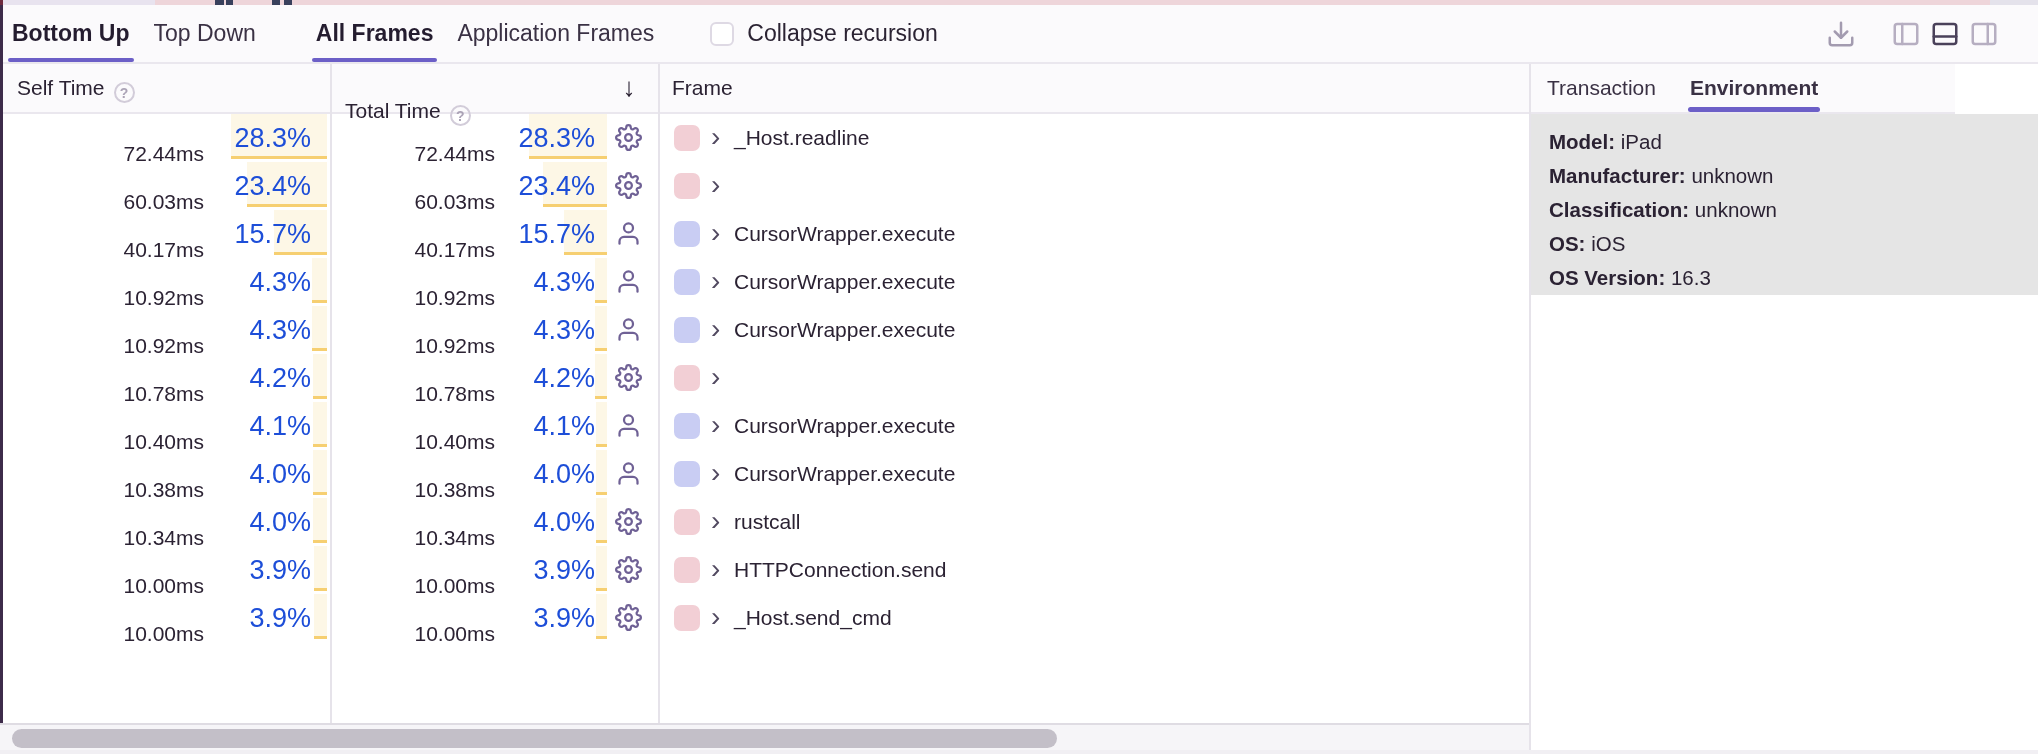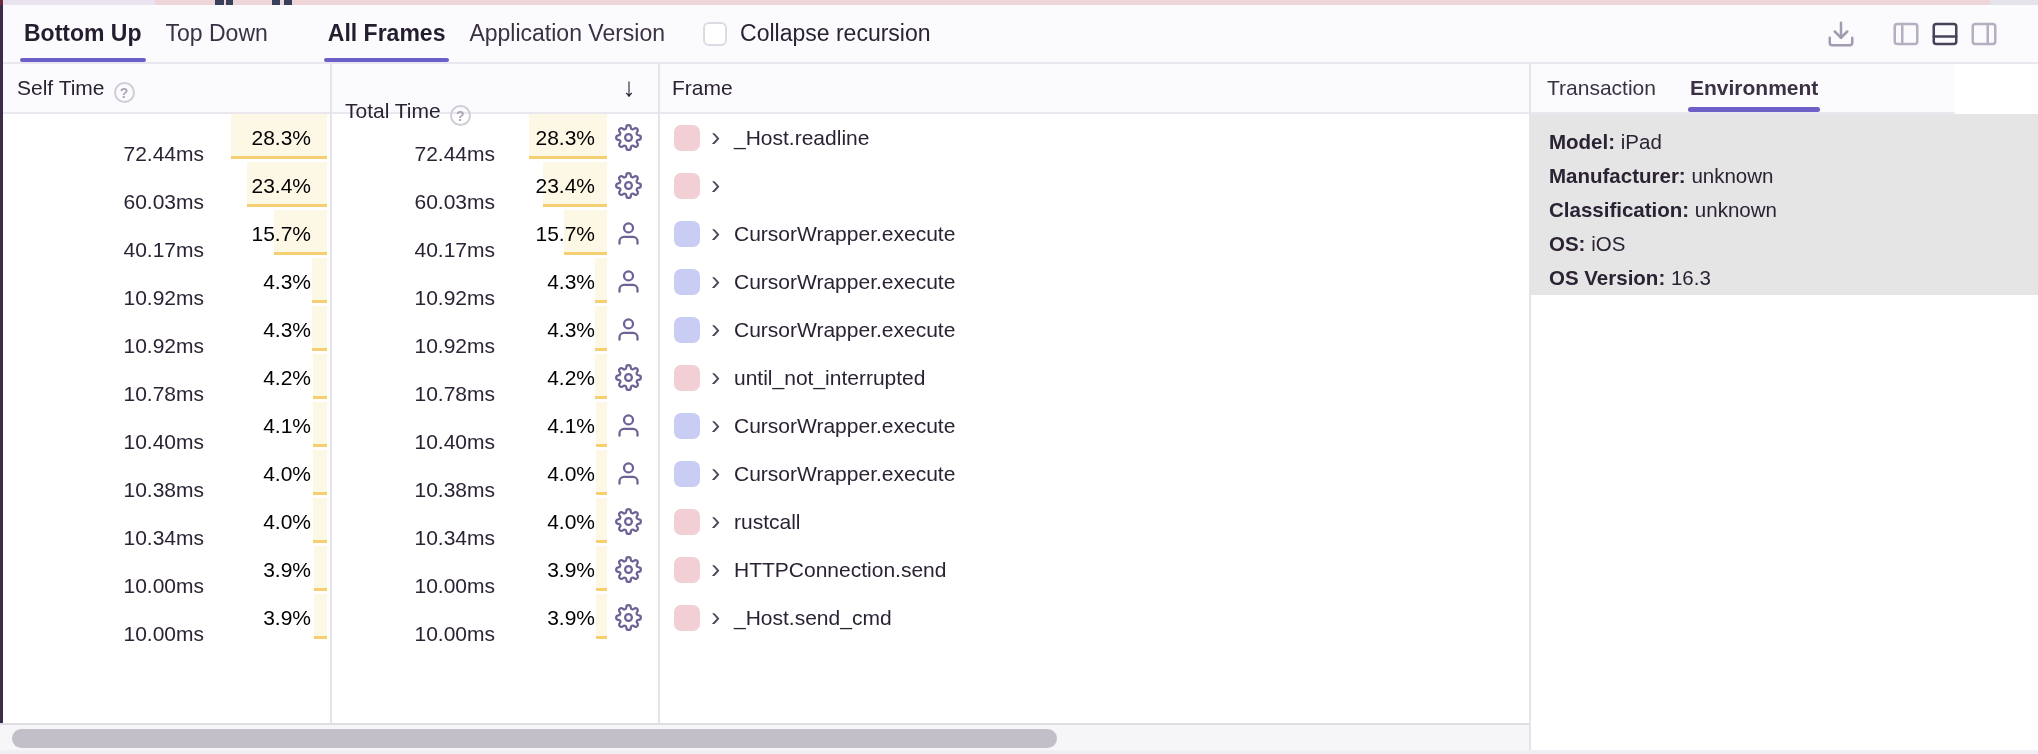--- a/index.html
+++ b/index.html
@@ -14,30 +14,30 @@
   #top-strip .lav   { position:absolute; left:3px; top:0; width:152px; height:5px; background:#e8e3ef; }
   #top-strip .gray  { position:absolute; left:1990px; top:0; width:48px; height:5px; background:#e4e2eb; }
   #top-strip .mark  { position:absolute; top:0; height:5px; background:#39405c; }
   
   #left-edge { position:absolute; left:0; top:0; width:3px; height:723px; background:#3d2b4a; }
   #left-edge::before { content:""; position:absolute; left:0; top:0; width:3px; height:5px; background:#6e2b3e; }
   
   #toolbar {
     position:absolute; left:0; top:5px; width:2038px; height:59px;
     background:#fbfafc; border-bottom:2px solid #eae7ee;
-    display:flex; align-items:center; padding-left:24px; gap:24px;
+    display:flex; align-items:center; padding-left:12px; gap:24px;
   }
   .tab { position:relative; height:57px; line-height:57px; font-size:23px; color:#3a3144; cursor:pointer; white-space:nowrap; }
   .tab.active { font-weight:700; color:#241c2f; }
   .tab.active::after {
     content:""; position:absolute; left:-4px; right:-4px; bottom:0; height:4px;
     border-radius:3px; background:#6c5fc7;
   }
   .group-gap { width:12px; }
-  #collapse-wrap { display:flex; align-items:center; gap:13px; margin-left:14px; }
+  #collapse-wrap { display:flex; align-items:center; gap:13px; margin-left:32px; }
   #collapse-checkbox {
     width:24px; height:24px; border:2px solid #ded9e4; border-radius:6px; background:#fff;
   }
   #collapse-label { font-size:23px; color:#2b2333; }
   #toolbar-actions { position:absolute; right:0; top:0; height:57px; width:230px; }
   .tb-icon { position:absolute; top:14px; width:30px; height:30px; }
   .tb-icon svg { width:30px; height:30px; stroke-width:2; fill:none; stroke-linecap:round; stroke-linejoin:round; }
   #dl-icon { left:18px; }  #dl-icon svg { stroke:#a39bb0; }
   #pl-icon { left:83px; }  #pl-icon svg { stroke:#b6aec1; }
   #pb-icon { left:122px; } #pb-icon svg { stroke:#4a415a; }
@@ -70,21 +70,21 @@
   #rows-self  { left:0;     width:330px; }
   #rows-total { left:332px; width:326px; }
   #rows-frame { left:660px; width:867px; }
   .cell { position:relative; height:48px; }
   .cell .ms  { position:absolute; top:16px; line-height:48px; font-size:21px; color:#2b2233; }
   #rows-self  .ms { right:126px; }
   #rows-total .ms { right:163px; }
   .cell .bar { position:absolute; top:0; height:45px; background:#fdf7e6; border-bottom:3px solid #f6cf71; }
   #rows-self  .bar { right:3px; }
   #rows-total .bar { right:51px; }
-  .cell .pct { position:absolute; top:0; line-height:48px; font-size:21px; color:#000000;margin-left:32px; }
+  .cell .pct { position:absolute; top:0; line-height:48px; font-size:27px; color:#1d4ed8;margin-left:32px; }
   #rows-self  .pct { right:19px; }
   #rows-total .pct { right:63px; }
   .cell .ftype { position:absolute; right:16px; top:10px; width:27px; height:27px; }
   .cell .ftype svg { width:27px; height:27px; stroke:#6f6195; stroke-width:2; fill:none; stroke-linecap:round; stroke-linejoin:round; }
   .cell .swatch { position:absolute; left:14px; top:11px; width:26px; height:26px; border-radius:7px; }
   .swatch.pink { background:#f2cfd5; }
   .swatch.blue { background:#c9cdf3; }
   .cell .chev { position:absolute; left:51px; top:0; line-height:45px; font-size:28px; color:#514960; }
   .cell .fname { position:absolute; left:74px; top:0; line-height:48px; font-size:21px; color:#2b2233; white-space:nowrap; }
   
@@ -111,21 +111,21 @@
     <div class="mark" style="left:272px;width:8px;"></div>
     <div class="mark" style="left:284px;width:8px;"></div>
     <div class="gray"></div>
   </div>
 
   <div id="toolbar">
     <span class="tab active">Bottom Up</span>
     <span class="tab">Top Down</span>
     <span class="group-gap"></span>
     <span class="tab active">All Frames</span>
-    <span class="tab">Application Version</span>
+    <span class="tab">Application Frames</span>
     <span id="collapse-wrap">
       <span id="collapse-checkbox"></span>
       <span id="collapse-label">Collapse recursion</span>
     </span>
     <span id="toolbar-actions">
       <span class="tb-icon" id="dl-icon">
         <svg viewBox="0 0 24 24">
             <path d="M21 15v4a2 2 0 0 1-2 2H5a2 2 0 0 1-2-2v-4"></path>
             <polyline points="7 10 12 15 17 10"></polyline>
             <line x1="12" y1="3" x2="12" y2="15"></line>
@@ -350,21 +350,20 @@
         <span class="fname">CursorWrapper.execute</span>
       </div>
       <div class="cell">
         <span class="swatch blue"></span>
         <span class="chev">›</span>
         <span class="fname">CursorWrapper.execute</span>
       </div>
       <div class="cell">
         <span class="swatch pink"></span>
         <span class="chev">›</span>
-        <span class="fname">until_not_interrupted</span>
       </div>
       <div class="cell">
         <span class="swatch blue"></span>
         <span class="chev">›</span>
         <span class="fname">CursorWrapper.execute</span>
       </div>
       <div class="cell">
         <span class="swatch blue"></span>
         <span class="chev">›</span>
         <span class="fname">CursorWrapper.execute</span>

